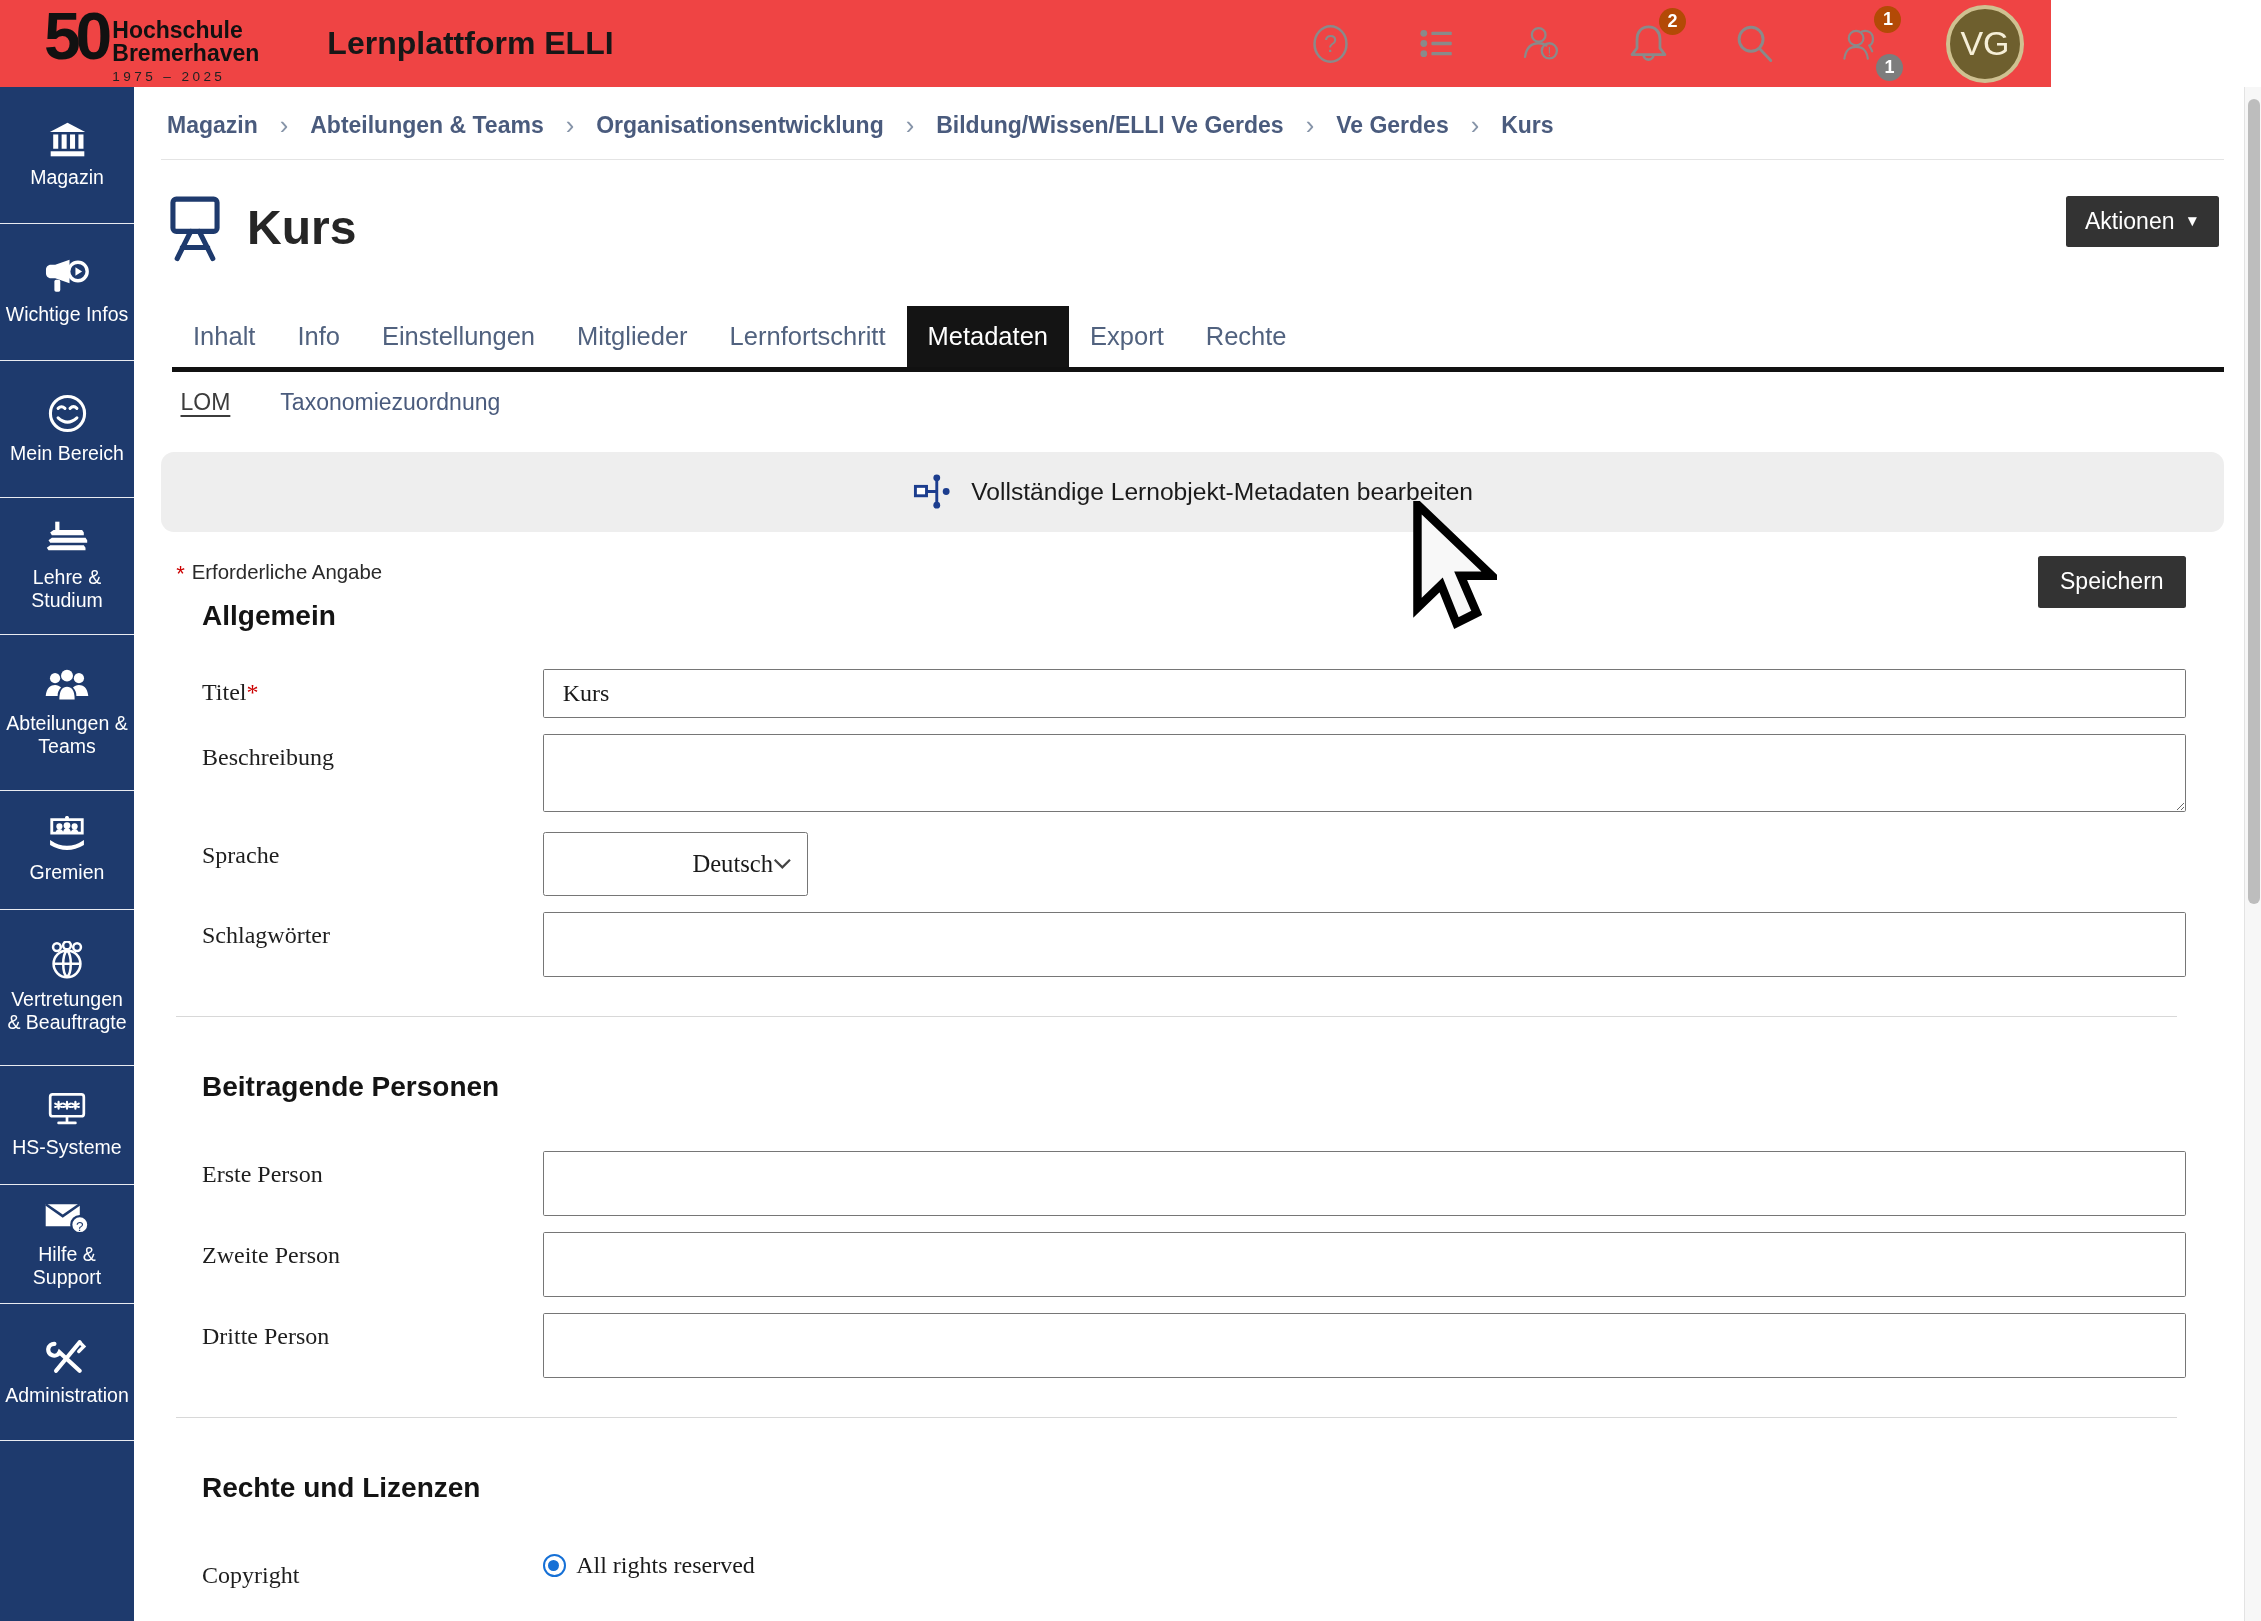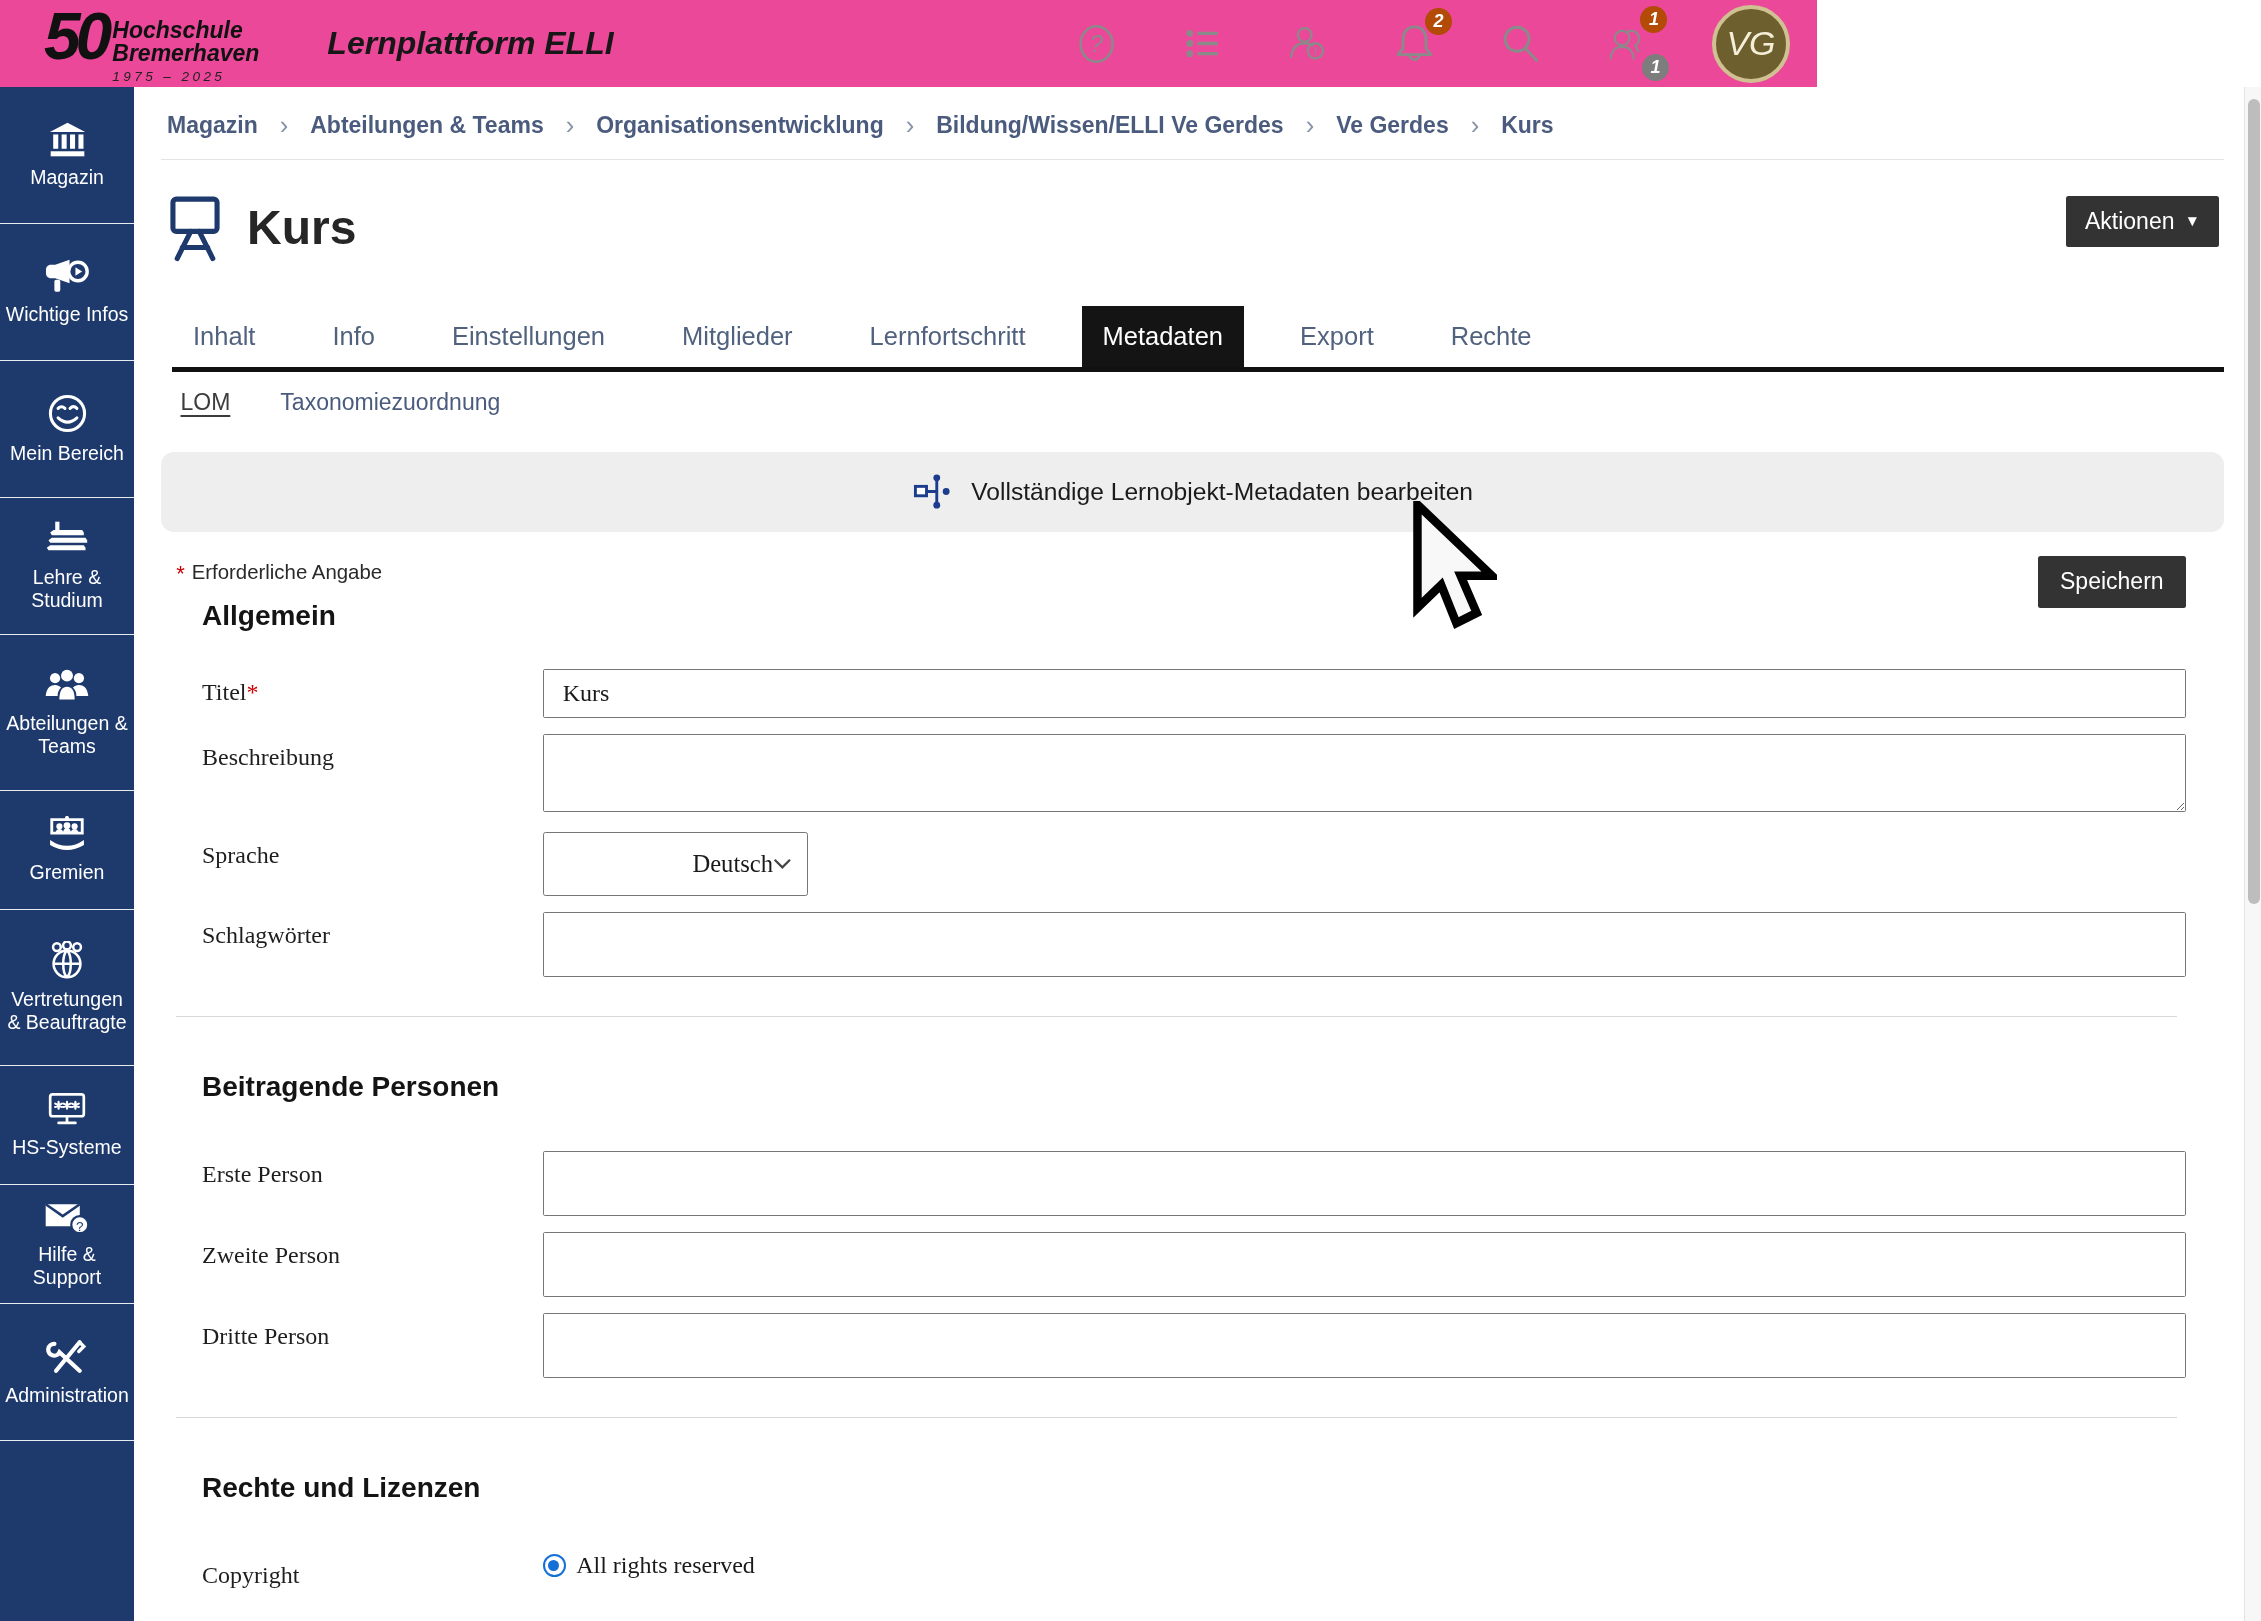--- a/index.html
+++ b/index.html
@@ -1,21 +1,21 @@
 <!DOCTYPE html>
 <html lang="de" style="font-size:13.6px"><head>
 <meta charset="utf-8">
 <style>
   * { margin:0; padding:0; box-sizing:border-box; }
   html,body { width:2261px; height:1621px; overflow:hidden; background:#fff;
     font-family:"Liberation Sans", sans-serif; color:#1a1a1a; }
 
   
-  .topbar { position:absolute; top:0; left:0; width:1817px; height:87px; background:#ec4899; z-index:30;
-    display:flex; align-items:center;font-style:italic; }
+  .topbar { position:absolute; top:0; left:0; width:2051px; height:87px; background:#ef4444; z-index:30;
+    display:flex; align-items:center; }
   .logo { display:flex; align-items:flex-start; margin-left:44px; margin-top:3.4px; }
   .logo-50 { font-size:66px; font-weight:800; letter-spacing:-5.1px; line-height:0.9; color:#111; }
   .logo-right { margin-left:5.1px; margin-top:12px; }
   .logo-line { font-size:23px; font-weight:700; line-height:1.04; color:#111; }
   .logo-years { font-size:13.6px; letter-spacing:3.4px; color:#222; margin-top:2.5px; }
   .app-title { font-size:32px; font-weight:700; margin-left:68px; color:#171717; }
   .top-icons { margin-left:auto; display:flex; align-items:center; gap:65px; padding-right:27px; }
   .tico { position:relative; width:41px; height:48px; display:flex; align-items:center; justify-content:center; cursor:pointer; }
   .tico svg { display:block; }
   .badge { position:absolute; min-width:27px; height:27px; border-radius:13.6px; color:#fff;
@@ -48,21 +48,21 @@
 
   .title-row { display:flex; align-items:center; padding:34px 0 0 6px; position:relative; }
   .obj-icon { margin-right:24px; }
   .page-title { font-size:48px; font-weight:700; color:#262626; }
   .btn-dark { background:#333; color:#fff; border:none; font-size:23px; font-family:inherit;
     padding:12px 18.7px; border-radius:2.5px; cursor:pointer; display:inline-flex; align-items:center; gap:10.2px; }
   .actions-btn { position:absolute; right:5.1px; top:36px; }
   .caret-down { font-size:15.3px; }
 
   .tabs { display:flex; align-items:flex-start; margin:44px 0 0 11px; border-bottom:5.1px solid #111;
-    padding-right:11px;gap:35px; }
+    padding-right:11px; }
   .tab { font-size:25.5px; color:#51627f; padding:16px 21px; cursor:pointer; white-space:nowrap; }
   .tab.active { background:#141414; color:#fff; }
 
   .subtabs { display:flex; gap:50px; padding:17px 0 12px 19.5px; font-size:23px; color:#4a5b7d; }
   .subtab { cursor:pointer; }
   .subtab.active { color:#3c3c3c; text-decoration:underline; text-underline-offset:5.1px; }
 
   .banner { margin-top:24px; height:80px; background:#eee; display:flex; align-items:center; justify-content:center; gap:18.7px;
     cursor:pointer;border-radius:13px; }
   .banner-label { font-size:24.6px; color:#1a1a1a; }

